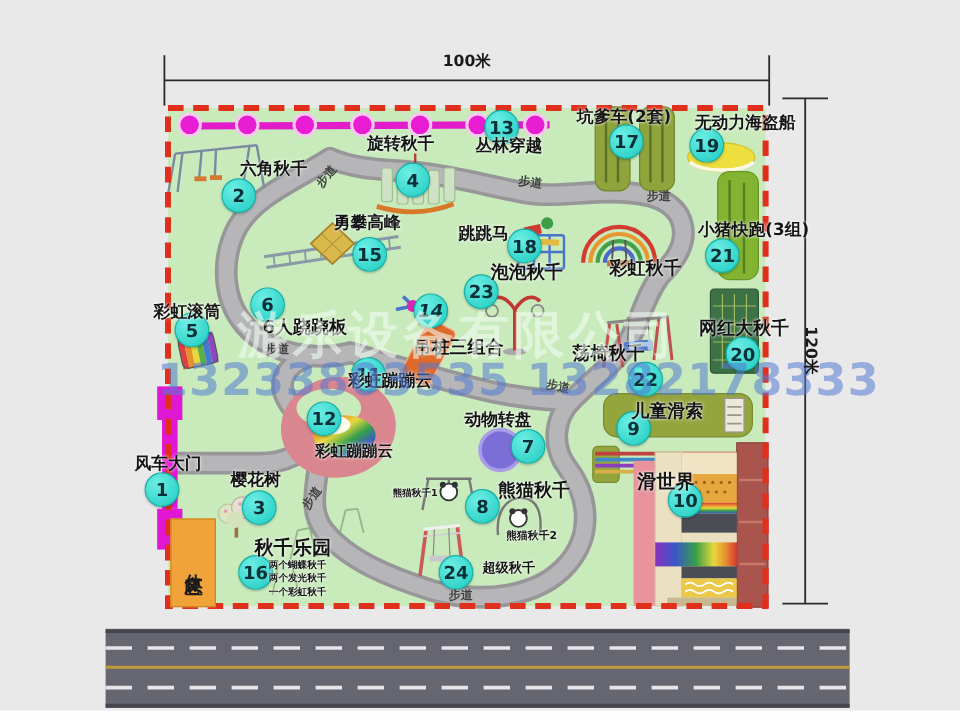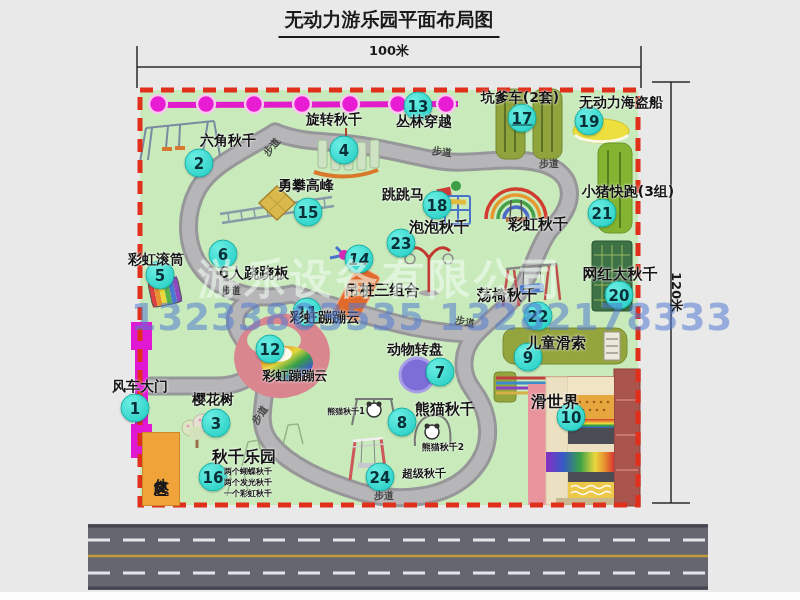--- a/index.html
+++ b/index.html
@@ -32,21 +32,20 @@
          font-weight:700;color:rgba(82,122,208,.55);letter-spacing:1px;white-space:nowrap;margin-left:24px;}
   #roadlbl{position:absolute;left:395px;top:556px;transform:translate(-50%,-50%);z-index:60;
            font-size:27px;font-weight:700;color:#1c1c1c;letter-spacing:.35em;white-space:nowrap;}
   #whitestrip{position:absolute;left:0;top:592px;width:800px;height:8px;background:#fdfdfd;z-index:5;}
 </style>
 </head>
 <body>
 
 <div id="stage">
 
-  <div id="title" class="hdr">无动力游乐园平面布局图</div>
   <div id="dimw" class="hdr">100米</div>
   <div id="dimh" class="hdr">120米</div>
 
   <svg id="mapsvg" width="800" height="600" viewBox="0 0 800 600">
     <defs>
       <linearGradient id="rbH" x1="0" y1="0" x2="1" y2="0">
         <stop offset="0" stop-color="#8a30c0"></stop>
           <stop offset="0.25" stop-color="#3858c8"></stop>
         <stop offset="0.5" stop-color="#38a048"></stop>
           <stop offset="0.72" stop-color="#e8d83c"></stop>
@@ -373,21 +372,21 @@
       <div class="badge" style="left: 270px; top: 349px;">12</div>
       <div class="mlabel" style="left: 295px; top: 376px; font-size: 13px;">彩虹蹦蹦云</div>
       <div class="badge" style="left: 418px; top: 106px;">13</div>
       <div class="mlabel" style="left: 424px; top: 122px;">丛林穿越</div>
       <div class="badge" style="left: 359px; top: 259px; font-style: italic;">14</div>
       <div class="mlabel" style="left: 382px; top: 290px; font-size: 15px;">吊桩三组合</div>
       <div class="badge" style="left: 308px; top: 212px;">15</div>
       <div class="mlabel" style="left: 306px; top: 186px;">勇攀高峰</div>
       <div class="badge" style="left: 213px; top: 477px;">16</div>
       <div class="mlabel" style="left: 244px; top: 457px; font-size: 16px;">秋千乐园</div>
-      <div class="badge" style="left: 522px; top: 118px; text-decoration: underline;">17</div>
+      <div class="badge" style="left: 522px; top: 118px;">17</div>
       <div class="mlabel" style="left: 520px; top: 98px;">坑爹车(2套)</div>
       <div class="badge" style="left: 437px; top: 205px;">18</div>
       <div class="mlabel" style="left: 403px; top: 195px;">跳跳马</div>
       <div class="badge" style="left: 589px; top: 121px;">19</div>
       <div class="mlabel" style="left: 621px; top: 103px;">无动力海盗船</div>
       <div class="badge" style="left: 619px; top: 295px;">20</div>
       <div class="mlabel" style="left: 620px; top: 274px; font-size: 15px;">网红大秋千</div>
       <div class="badge" style="left: 602px; top: 213px;">21</div>
       <div class="mlabel" style="left: 628px; top: 192px;">小猪快跑(3组)</div>
       <div class="badge" style="left: 538px; top: 272px; margin-top: 44px;">22</div>

